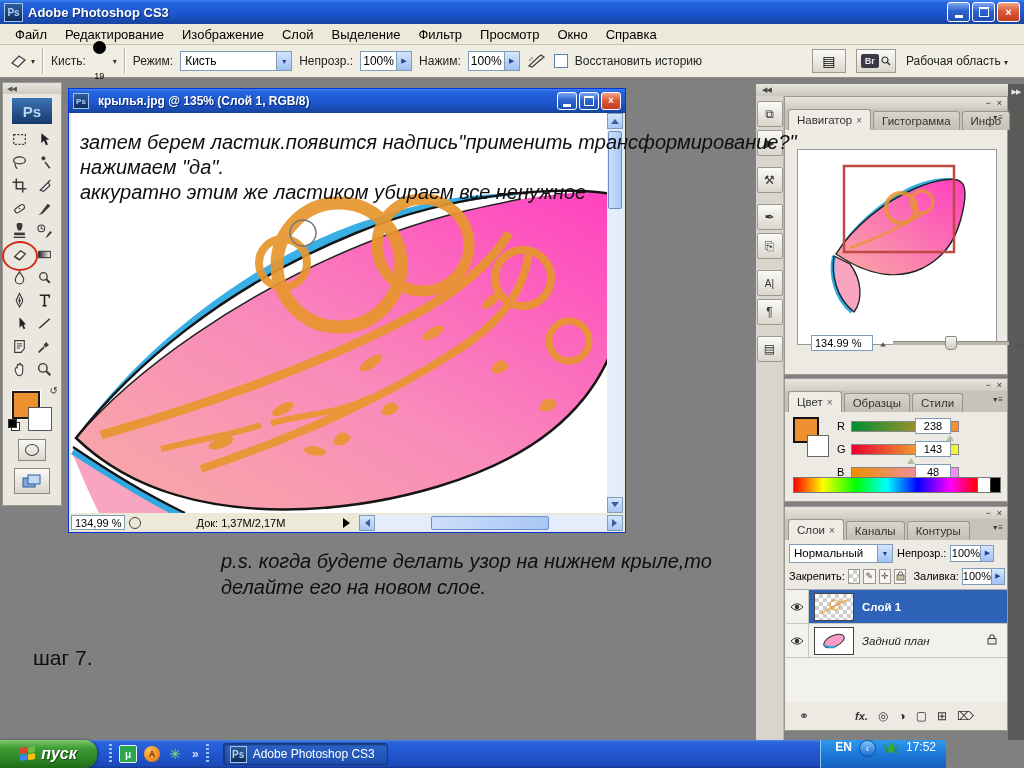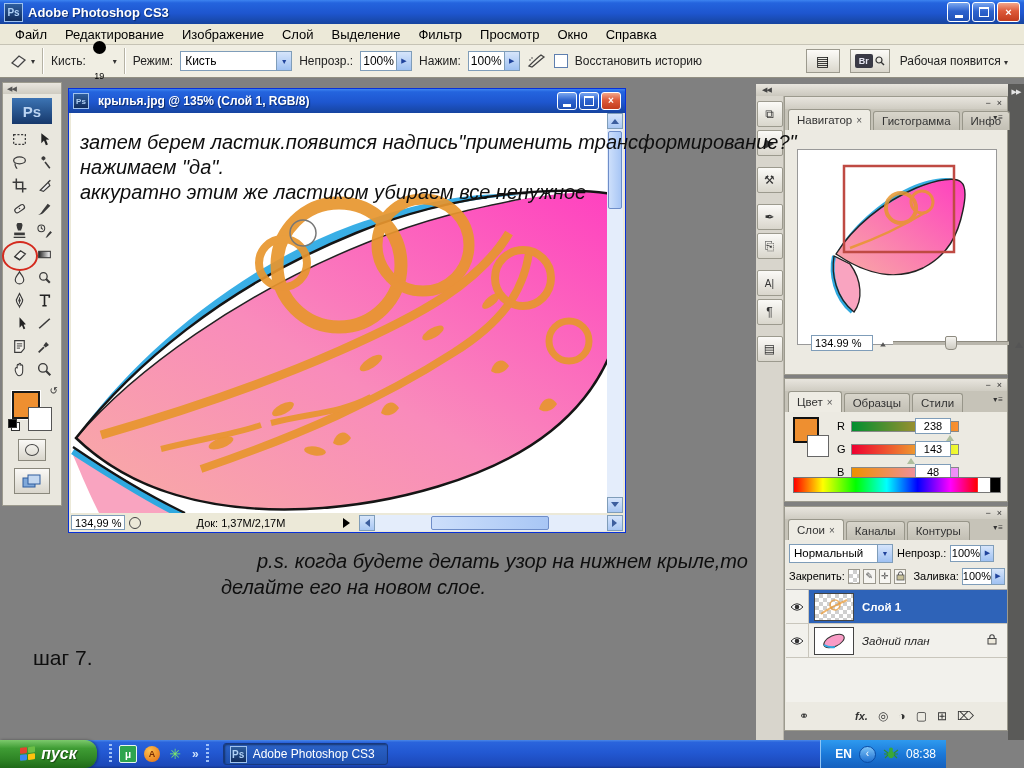--- a/index.html
+++ b/index.html
@@ -177,21 +177,21 @@
   .qlicon{width:16px;height:16px;display:flex;align-items:center;justify-content:center;font-size:10px;border-radius:2px;}
   .qlicon.ut{background:#2DA44E;color:#fff;border:1px solid #E8F6EC;font-weight:bold;}
   .qlicon.av{background:radial-gradient(circle at 35% 30%,#FFC14D,#E06A10);color:#7A2D00;border-radius:50%;font-weight:bold;font-size:9px;}
   .qlicon.pw{color:#7CE86A;font-size:14px;}
   .ql-chev{color:#CFE2FB;font-size:12px;font-weight:bold;margin-left:2px;}
   .taskbtn{margin-left:14px;width:165px;height:22px;background:linear-gradient(180deg,#2B63C8,#1E4FAE);
     border:1px solid #17387E;border-radius:3px;display:flex;align-items:center;gap:6px;padding:0 6px;box-sizing:border-box;
     box-shadow:inset 1px 1px 2px rgba(0,0,0,.45);}
   .taskbtn .ps-appicon{margin:0;width:15px;height:15px;}
   .taskbtn span{color:#fff;font-size:12px;white-space:nowrap;}
-  .tray{margin-left:auto;height:28px;display:flex;align-items:center;gap:7px;padding:0 10px 0 14px;
+  .tray{margin-left:auto;height:28px;display:flex;align-items:flex-start;gap:7px;padding:0 10px 0 14px;
     background:linear-gradient(180deg,#2E9AEF 0%,#1B79D9 50%,#1560BE 100%);border-left:1px solid #8FC4F5;}
   .tray .lang{color:#fff;font-size:12px;font-weight:bold;}
   .tray-chev{width:15px;height:15px;border-radius:50%;background:linear-gradient(180deg,#7CC3F8,#1E6FD0);
     border:1px solid #0B4CA4;color:#fff;font-size:10px;display:flex;align-items:center;justify-content:center;line-height:1;}
   .tray .time{color:#fff;font-size:12px;}
 </style>
 </head>
 <body>
 
 <div class="screen">
@@ -266,21 +266,21 @@
     <span style="margin-left:auto;display:flex;align-items:center;gap:10px;margin-right:8px;">
       <span class="obtn" style="width:24px;font-size:14px;">▤</span>
       <span class="obtn" style="gap:2px;">
         <span class="brbadge">Br</span>
         <svg width="10" height="10" viewBox="0 0 10 10">
             <circle cx="4" cy="4" r="3" fill="none" stroke="#333" stroke-width="1.2"></circle>
             <path d="M6.2,6.2 L9,9" stroke="#333" stroke-width="1.4"></path>
           </svg>
       </span>
       <span class="olabel">
-        <span>Рабочая появится</span> <span class="ddarrow">▾</span>
+        <span>Рабочая область</span> <span class="ddarrow">▾</span>
       </span>
     </span>
   </div>
 
   <div class="abs toolbox">
     <div class="tb-header">◀◀</div>
     <div class="ps-logo">Ps</div>
     <div class="toolgrid">
       <div class="toolcell">
           <svg width="17" height="17" viewBox="0 0 16 16">
@@ -528,21 +528,21 @@
         <div class="sb-arrow" style="right:0;top:0;">
             <span class="tri right"></span>
           </div>
       </div>
     </div>
   </div>
 
   <div class="abs note" style="left:80px;top:131px;">затем берем ластик.появится надпись"применить трансформирование?"</div>
   <div class="abs note" style="left:80px;top:156px;">нажимаем "да".</div>
   <div class="abs note" style="left:80px;top:181px;">аккуратно этим же ластиком убираем все ненужное</div>
-  <div class="abs note" style="left:221px;top:550px;margin-left:36px;">p.s. когда будете делать узор на нижнем крыле,то</div>
+  <div class="abs note" style="left:221px;top:550px;">p.s. когда будете делать узор на нижнем крыле,то</div>
   <div class="abs note" style="left:221px;top:576px;">делайте его на новом слое.</div>
   <div class="abs note plain" style="left:33px;top:646px;font-size:21px;">шаг 7.</div>
 
   <div class="abs dockstrip">
     <div style="height:14px;"></div>
     <div class="dock-btn">⧉</div>
     <div class="dock-btn">▶</div>
     <div class="dock-gap"></div>
     <div class="dock-btn">⚒</div>
     <div class="dock-gap"></div>
@@ -784,17 +784,17 @@
       <span class="tray-chev">‹</span>
       <span>
         <svg width="16" height="16" viewBox="0 0 16 16">
           <g stroke="#2F8F2B" stroke-width="1.1" fill="none">
             <path d="M5,8 L1,5 M5,9 L1,9 M5,10 L2,13 M11,8 L15,5 M11,9 L15,9 M11,10 L14,13"></path>
           </g>
           <ellipse cx="8" cy="9.5" rx="3" ry="3.8" fill="#3AA835"></ellipse>
           <circle cx="8" cy="4.5" r="2" fill="#3AA835"></circle>
         </svg>
       </span>
-      <span class="time">08:38</span>
+      <span class="time">17:52</span>
     </div>
   </div>
 
 </div>
 
 </body></html>

